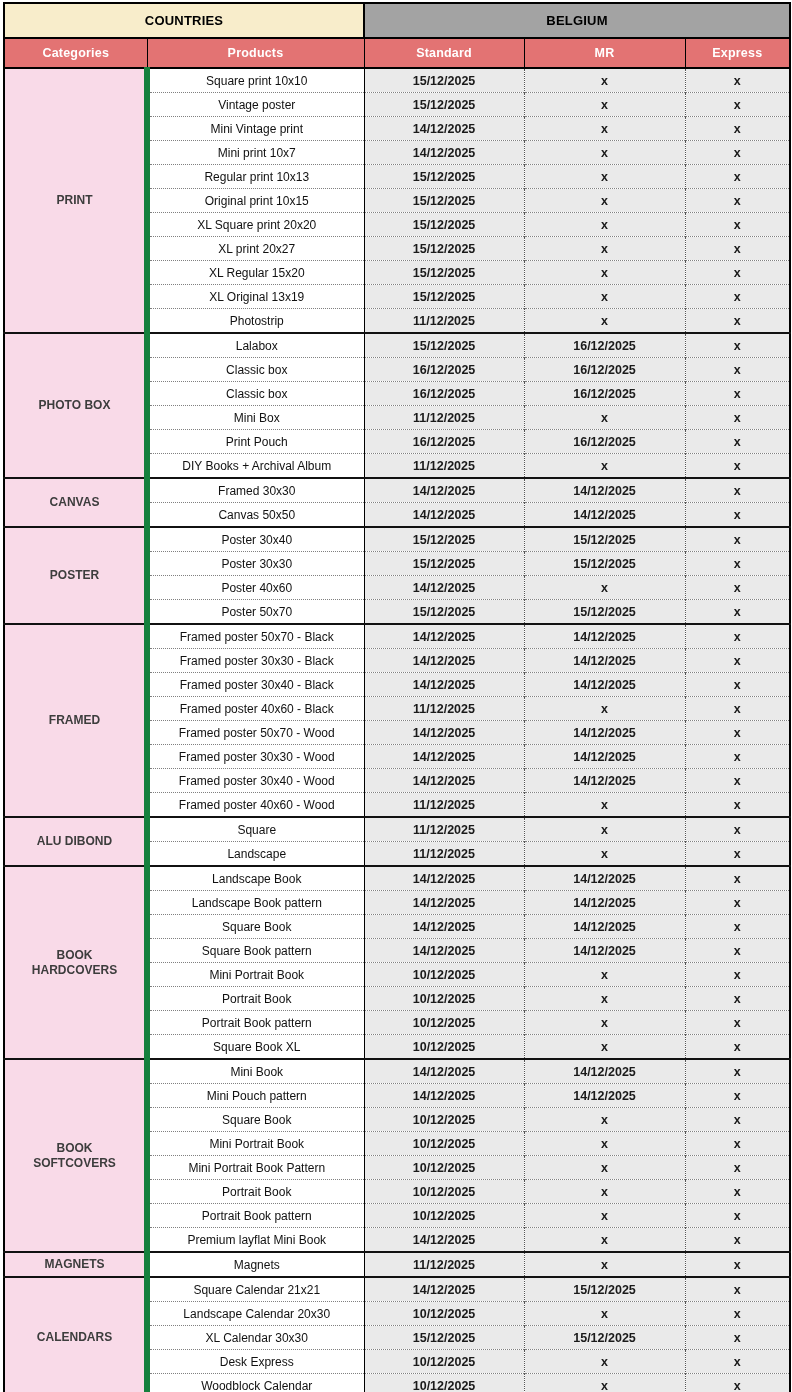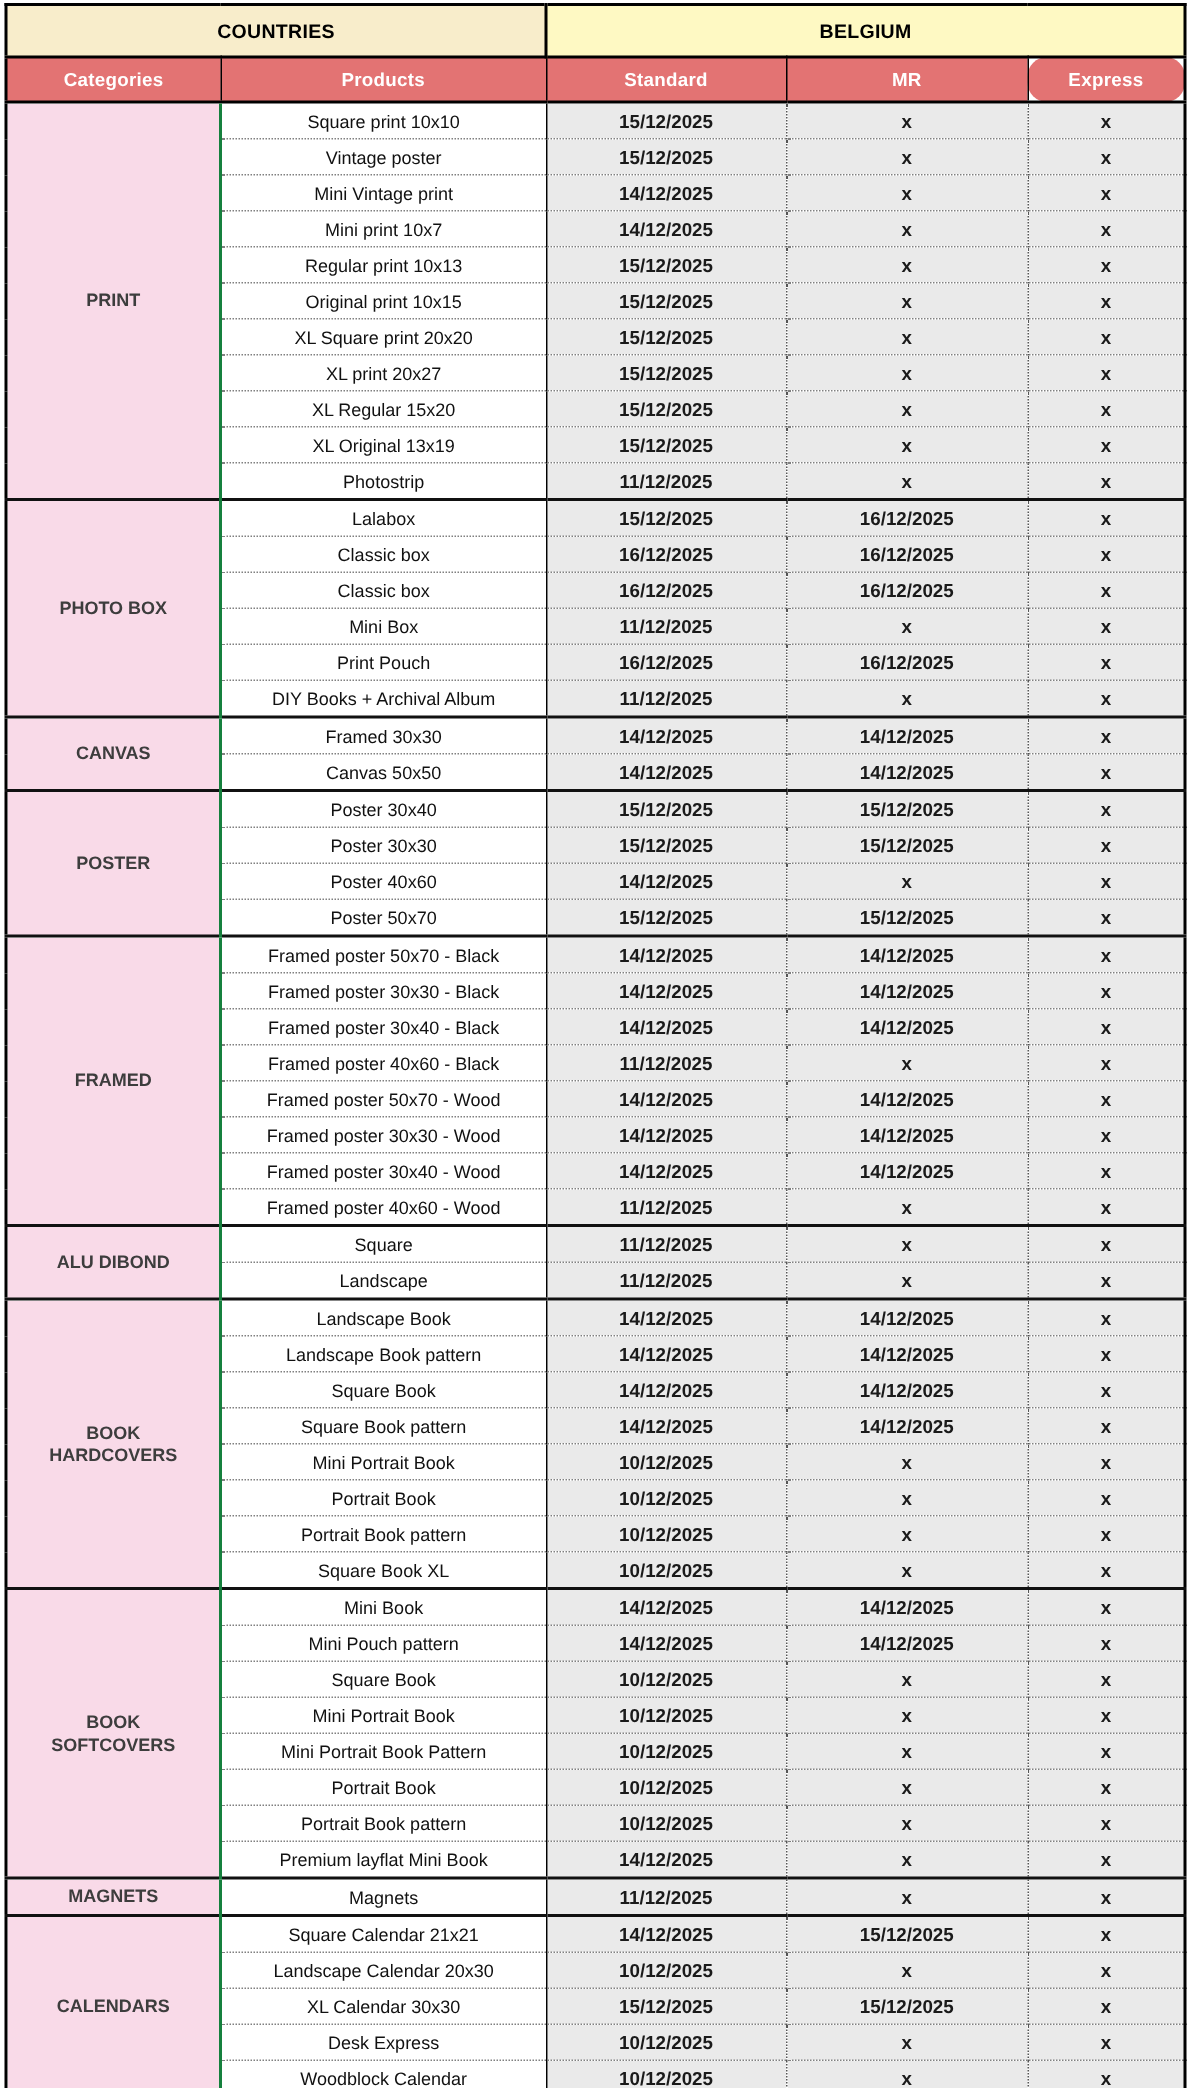--- a/index.html
+++ b/index.html
@@ -29,49 +29,49 @@
     color: #000;
     vertical-align: middle;
     border-bottom: 2px solid #000;
     letter-spacing: .2px;
   }
   th.countries-cell {
     background: #f8edcb;
     border-right: 2px solid #000;
   }
   th.country-cell {
-    background: #fef9c3;
+    background: #a3a3a3;
   }
   tr.r2 th {
     height: 26px;
     background: #e37373;
     color: #ffffff;
     font-size: 12.5px;
     font-weight: bold;
     vertical-align: middle;
     border-right: 1px solid #000;
     border-bottom: 2px solid #000;
     letter-spacing: .2px;
   }
-  tr.r2 th:last-child { border-right: none; border-radius: 13px; }
+  tr.r2 th:last-child { border-right: none; }
   
   tbody td {
     height: 23px;
     text-align: center;
     vertical-align: middle;
     font-size: 12px;
     padding: 0 2px;
     overflow: hidden;
     white-space: nowrap;
   }
   td.cat {
     background: #f9dae8;
     font-weight: bold;
     color: #3d3d3d;
-    border-right: 2px solid #15803d;
+    border-right: 6px solid #15803d;
     white-space: normal;
     line-height: 1.25;
   }
   td.cat .catw {
     max-width: 104px;
     margin: 0 auto;
   }
   td.prod {
     background: #ffffff;
     color: #111;

